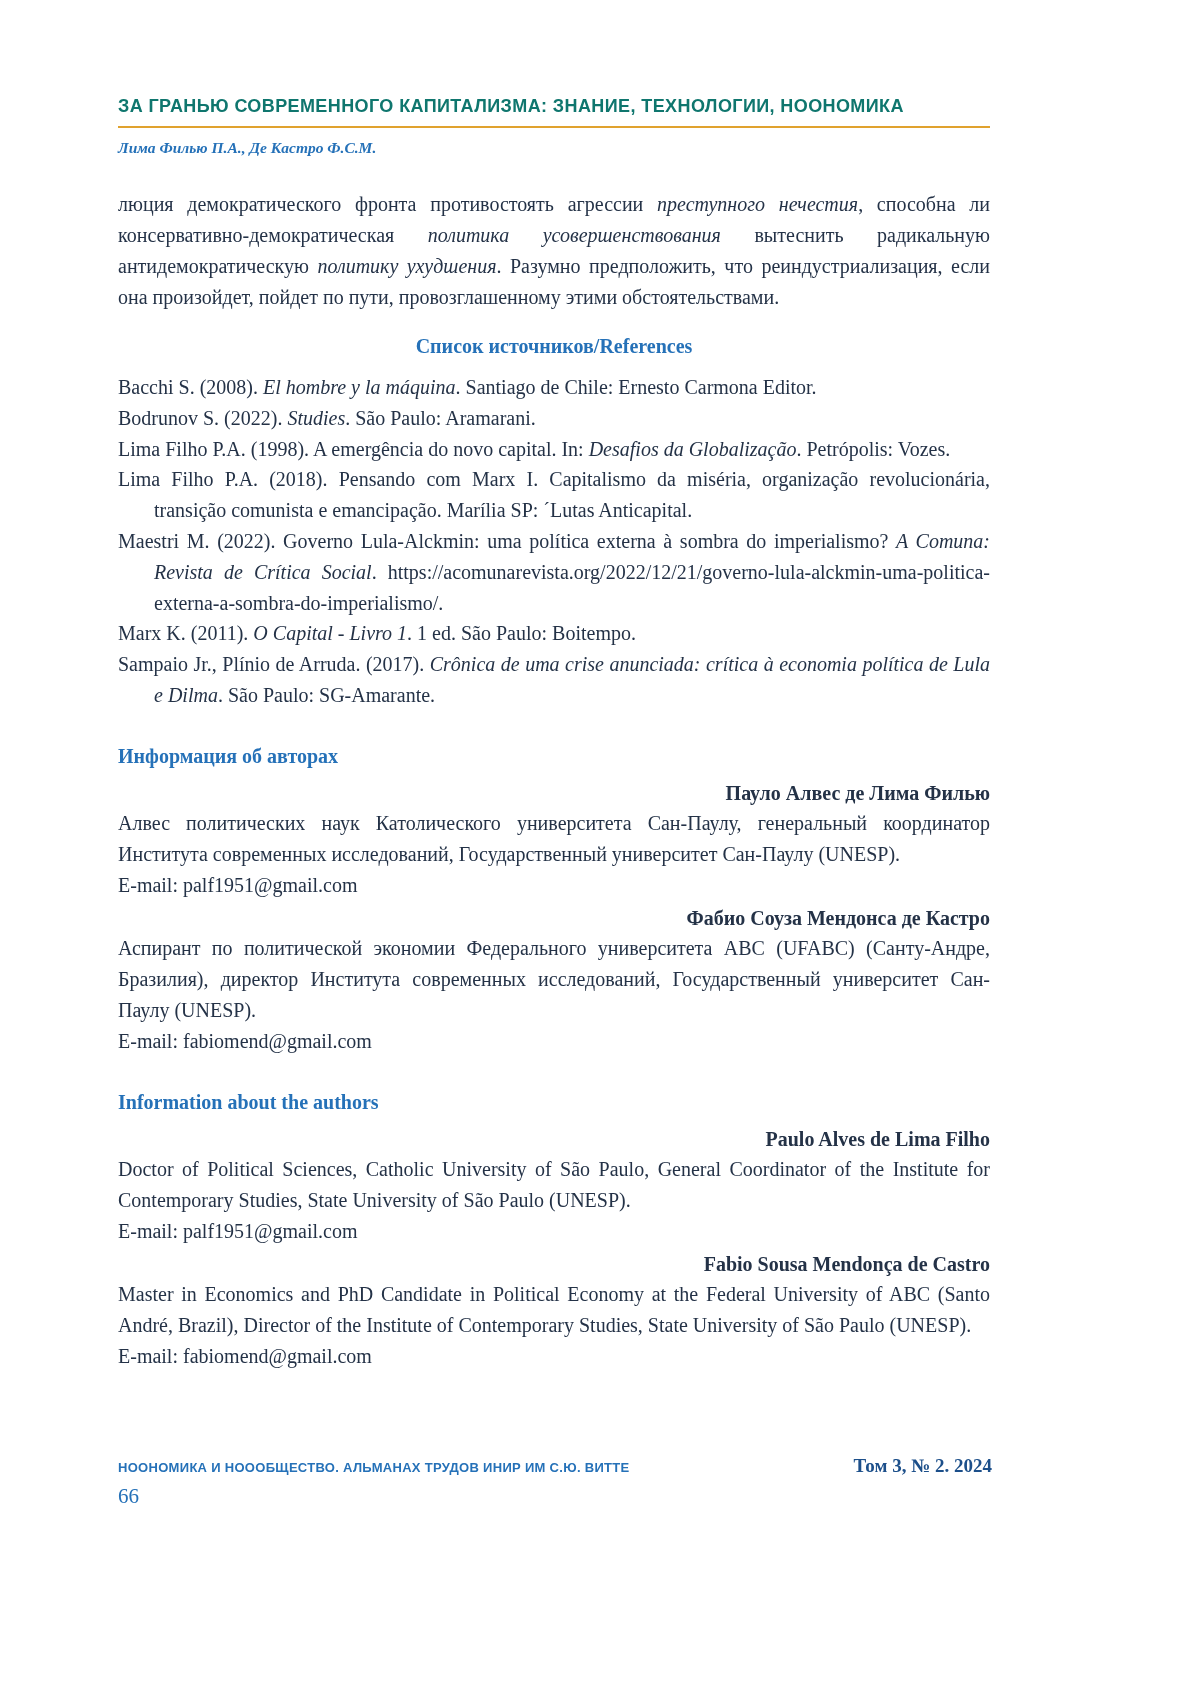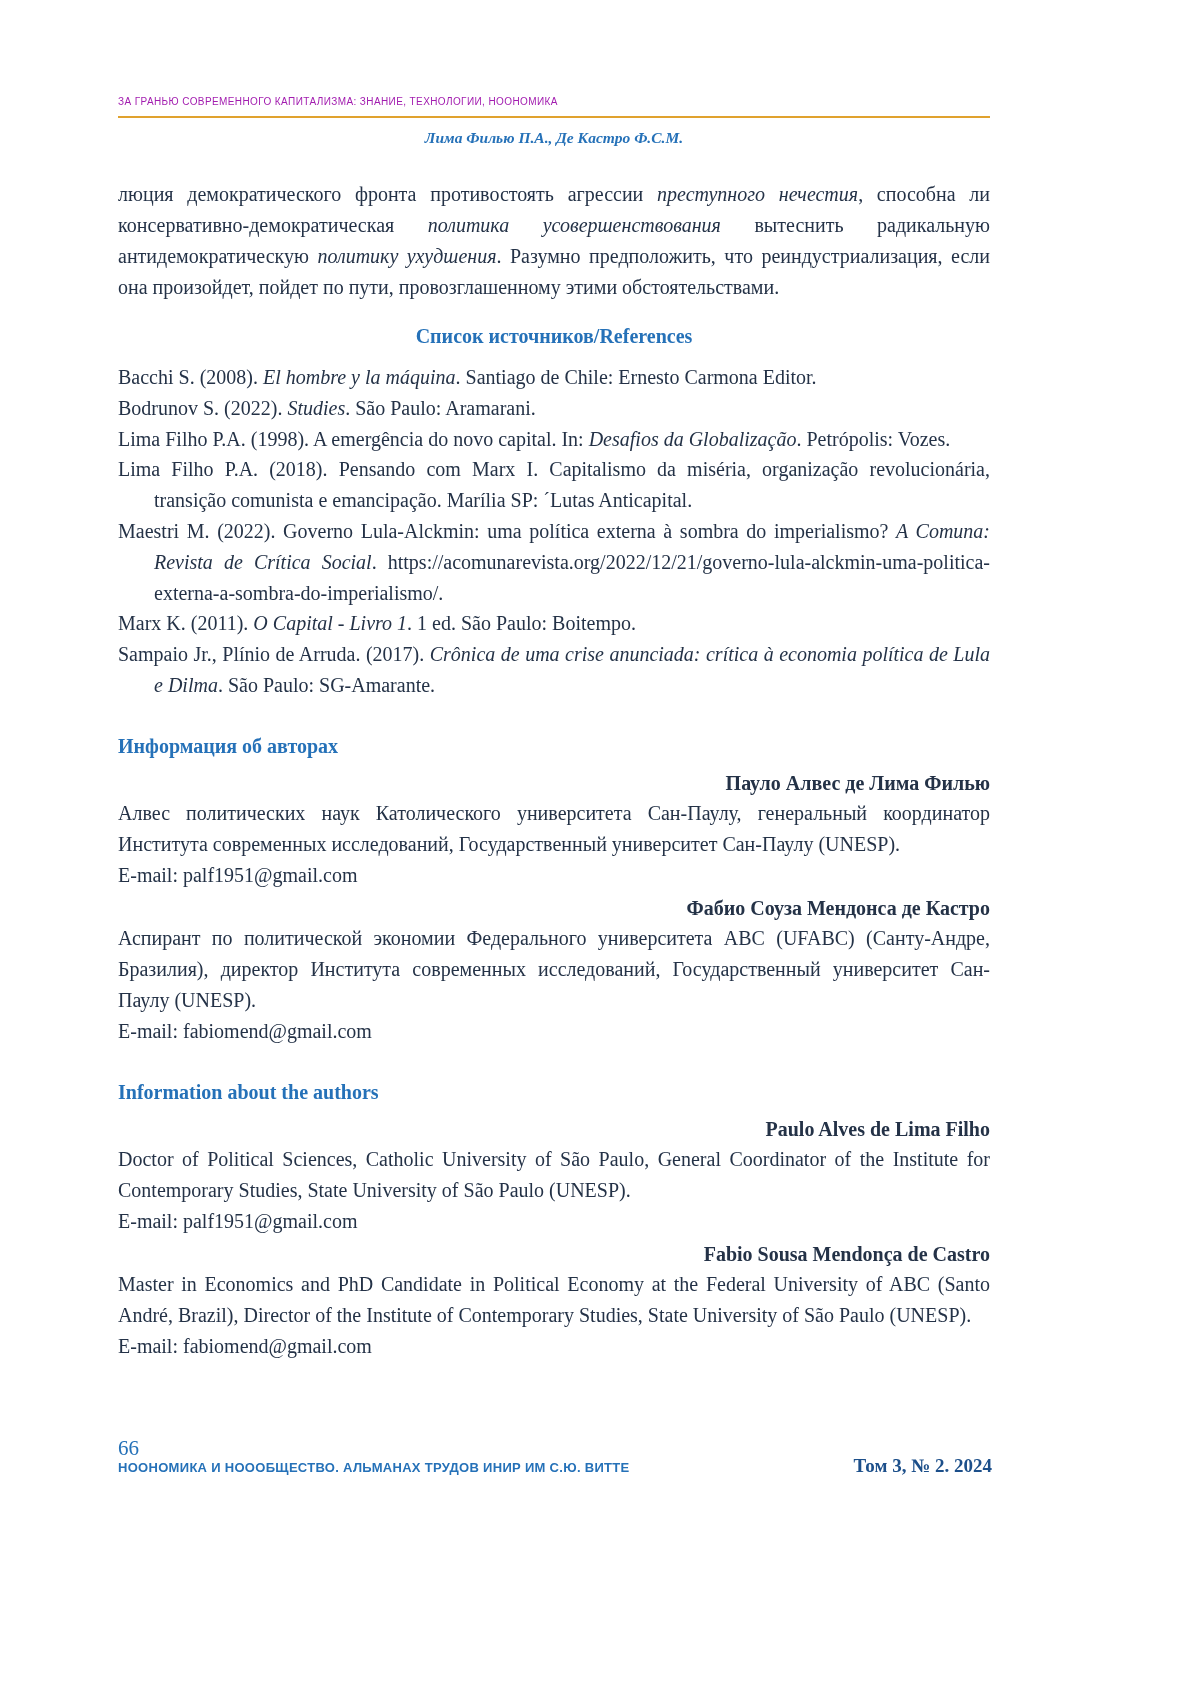--- a/index.html
+++ b/index.html
@@ -8,38 +8,37 @@
     width: 1200px;
     height: 1697px;
     background: #ffffff;
     box-sizing: border-box;
     padding: 96px 210px 0 118px;
     font-family: "Liberation Serif", serif;
     color: #243247;
   }
   .running-head {
     font-family: "Liberation Sans", sans-serif;
-    font-weight: normal;
-    font-size: 10px;
+    font-weight: bold;
+    font-size: 18px;
     letter-spacing: 0.4px;
-    color: #a21caf;
+    color: #0f766e;
     text-transform: uppercase;
   }
   .header-rule {
     border: none;
     border-top: 2px solid #e0a22e;
     margin: 9px 0 0 0;
   }
   .byline {
     font-size: 15.5px;
     font-weight: bold;
     font-style: italic;
     color: #2571b8;
     margin-top: 11px;
-    text-align: center;
   }
   .lead-paragraph {
     font-size: 20px;
     line-height: 1.55;
     text-align: justify;
     margin-top: 32px;
   }
   .section-heading {
     font-size: 20px;
     font-weight: bold;
@@ -103,21 +102,21 @@
   }
   .footer-volume {
     font-family: "Liberation Serif", serif;
     font-weight: bold;
     font-size: 19px;
     color: #1c4f8a;
   }
   .page-number {
     position: absolute;
     left: 118px;
-    top: 1436px;
+    top: 1484px;
     font-size: 21px;
     color: #2571b8;
   }
 </style>
 </head>
 <body>
 
 <div class="page">
 
   <div class="running-head">ЗА ГРАНЬЮ СОВРЕМЕННОГО КАПИТАЛИЗМА: ЗНАНИЕ, ТЕХНОЛОГИИ, НООНОМИКА</div>

